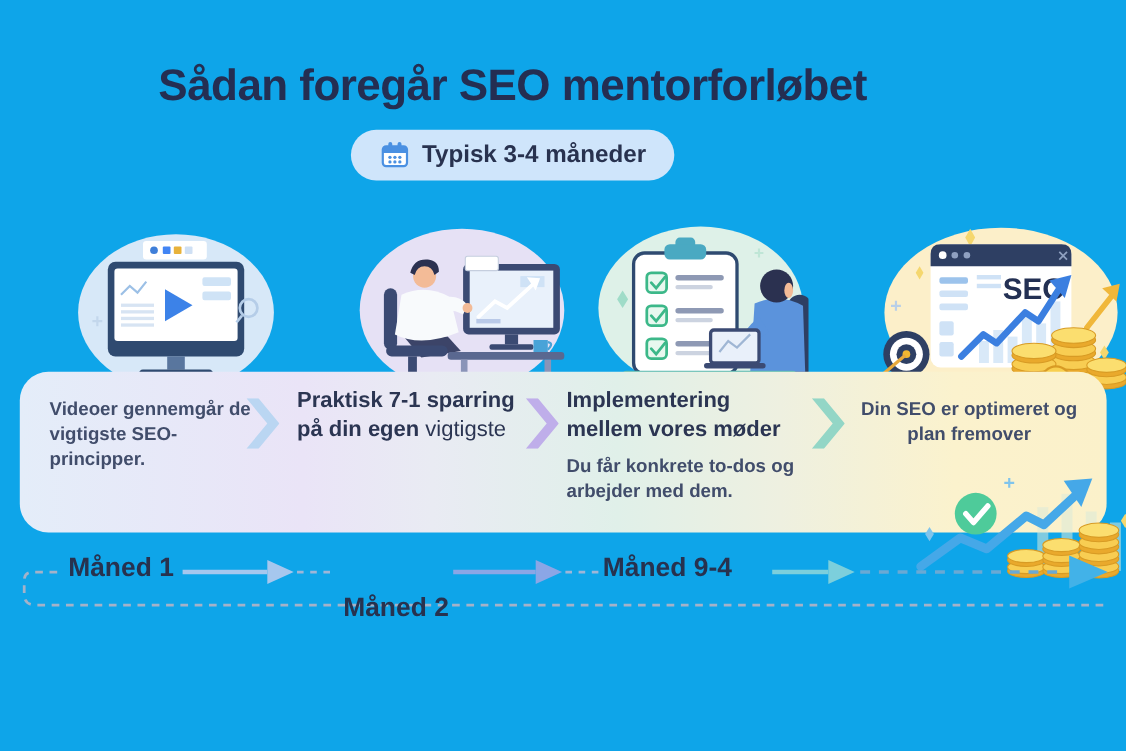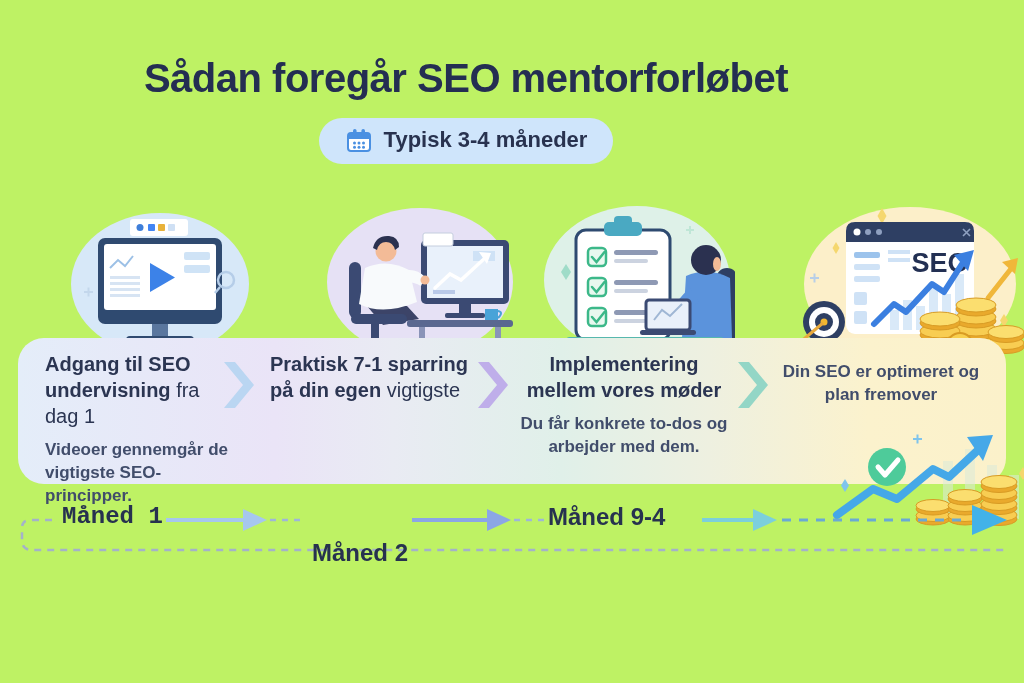--- a/index.html
+++ b/index.html
@@ -1,17 +1,17 @@
 <!DOCTYPE html>
 <html><head>
 <meta charset="utf-8">
 <style>
   html,body{margin:0;padding:0;background:#fff;}
   .canvas{
-    position:relative;width:1024px;height:683px;background:#bef264;
+    position:relative;width:1024px;height:683px;background:#0ea5e9;
     font-family:"Liberation Sans",sans-serif;overflow:hidden;
   }
   
   .top{position:absolute;left:0;top:56px;width:1024px;text-align:center;transform:translateX(-46px);}
   .page-title{margin:0;font-size:40px;font-weight:bold;color:#242e52;letter-spacing:-0.5px;}
   .badge{
     display:inline-flex;align-items:flex-start;gap:11px;margin-top:17px;
     background:#cfe5fb;border-radius:24px;padding:9px 26px;
     font-size:22px;font-weight:bold;color:#28324f;
   }
@@ -25,40 +25,40 @@
   .fig4{left:750px;top:184px;width:235px;height:162px;}
   
   .band{
     position:absolute;left:18px;top:338px;width:988px;height:146px;border-radius:26px;
     background:linear-gradient(90deg,#e4edf9 0%,#eae4f7 26%,#e9ebf3 38%,#e0f0e9 55%,#eef0e0 70%,#fbf2cd 86%,#fbf1ca 100%);
     z-index:1;
   }
   .col{position:absolute;top:13px;}
   .col1{left:27px;width:192px;}
   .col2{left:252px;width:218px;}
-  .col3{left:497px;width:218px;text-align:center;}
+  .col3{left:497px;width:218px;}
   .col4{left:758px;width:210px;text-align:center;}
   .step-heading{margin:0;font-size:20px;font-weight:bold;color:#2b3552;line-height:1.3;}
   .step-heading .rest{font-weight:normal;}
   .step-body{font-size:17px;color:#414d6b;line-height:1.36;margin-top:9px;font-weight:bold;}
   .chev{position:absolute;top:24px;width:30px;height:46px;}
   .chev svg{width:100%;height:100%;display:block;}
   .chev1{left:206px;}
   .chev2{left:460px;}
   .chev3{left:720px;}
   
   .mini-fig{position:absolute;left:785px;top:414px;width:225px;height:98px;z-index:2;}
   .mini-fig svg{width:100%;height:100%;display:block;}
   
   .timeline-svg{position:absolute;left:0;top:490px;width:1024px;height:80px;z-index:4;}
   .tl-label{
     position:absolute;top:503px;font-size:24px;font-weight:bold;color:#27324f;z-index:5;
     white-space:nowrap;
   }
-  .tl-1{left:62px;font-family:Liberation Mono, monospace;}
+  .tl-1{left:62px;}
   .tl-2{left:312px;margin-top:36px;}
   .tl-3{left:548px;}
 </style>
 </head>
 <body>
 
 <div class="canvas">
 
   <header class="top">
     <h1 class="page-title">Sådan foregår SEO mentorforløbet</h1>
@@ -248,21 +248,20 @@
       <circle cx="34" cy="122" r="9" fill="#2e3f63"></circle>
       <circle cx="34" cy="122" r="3.5" fill="#f2b731"></circle>
       <line x1="8" y1="144" x2="33" y2="123" stroke="#e8a93c" stroke-width="3"></line>
       <path d="M5 147 l7 -1 -2 -6 z" fill="#e05b4b"></path>
     </svg>
   </figure>
 
   <section class="band">
 
     <div class="col col1">
-      <h2 class="step-heading"><b>Adgang til SEO undervisning</b><span class="rest"> fra dag 1</span></h2>
       <div class="step-body"><span>Videoer gennemgår de vigtigste SEO-principper.</span><b></b><span></span></div>
     </div>
 
     <div class="chev chev1">
       <svg viewBox="0 0 30 46">
         <polygon points="0,0 11,0 30,23 11,46 0,46 19,23" fill="#bad6f2"></polygon>
       </svg>
     </div>
 
     <div class="col col2">

